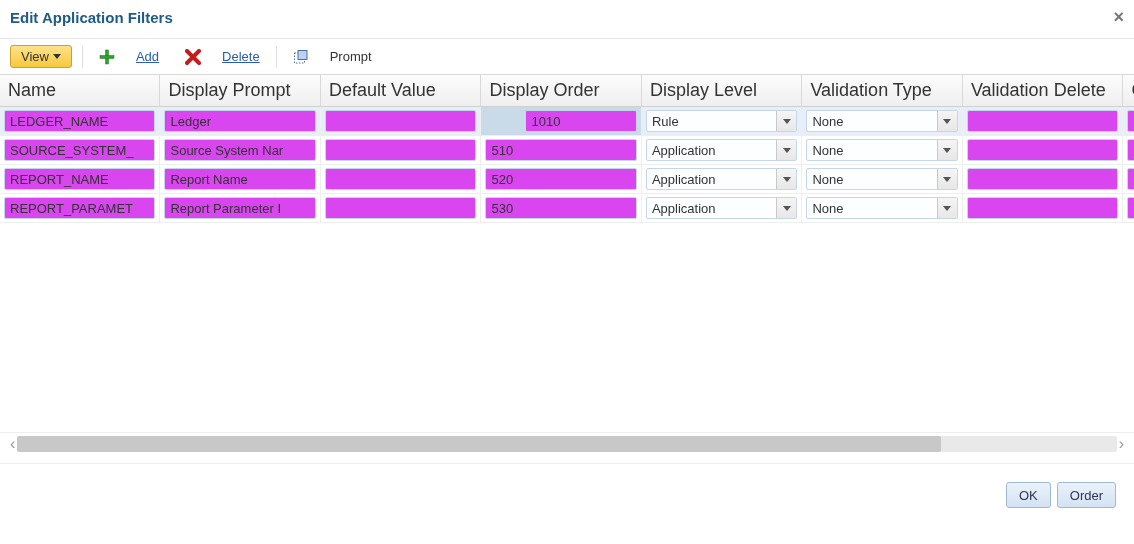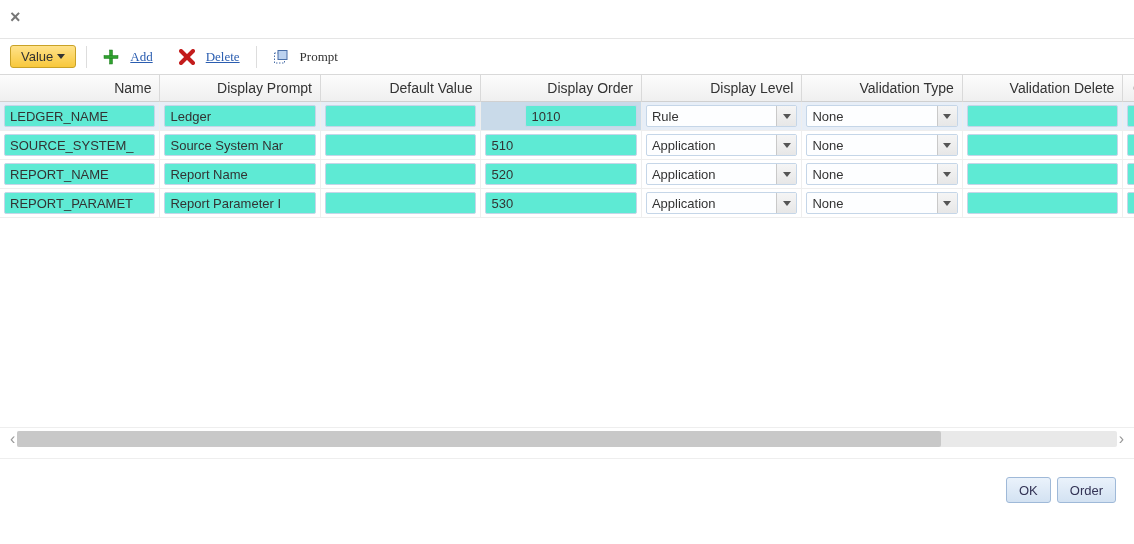--- a/index.html
+++ b/index.html
@@ -51,26 +51,25 @@
     border-right: 4px solid transparent;
     border-top: 5px solid #333;
   }
   .toolbar-sep {
     width: 1px; height: 22px;
     background: #ddd;
     margin: 0 6px;
   }
   .tb-item {
     display: inline-flex;
-    align-items: flex-end;
-    gap: 11px;
+    align-items: flex-start;
+    gap: 21px;
     padding: 2px 6px;
     cursor: pointer;
     color: #333;
-    font-family: Liberation Serif, serif;
   }
   .tb-item.link span.lbl {
     color: #2a5db0;
     text-decoration: underline;
   }
   .tb-item.detach span.lbl {
     color: #333;
     text-decoration: none;
   }
   svg.icon { display: block; }
@@ -83,23 +82,23 @@
     width: 100%;
   }
   table.grid {
     border-collapse: separate;
     border-spacing: 0;
     width: 1160px;
     table-layout: fixed;
   }
   table.grid th {
     background: linear-gradient(#fcfcfc, #efefef);
-    text-align: right;
+    text-align: left;
     font-weight: normal;
-    font-size: 14px;
+    font-size: 18px;
     color: #333;
     padding: 5px 8px;
     border-right: 1px solid #d9d9d9;
     border-bottom: 1px solid #d0d0d0;
     white-space: nowrap;
     overflow: hidden;
   }
   table.grid td {
     padding: 3px 4px;
     border-right: 1px solid #eee;
@@ -107,21 +106,21 @@
     background: #fff;
     vertical-align: middle;
   }
   tr.selected td { background: #e7eef7; }
   tr.selected td.cell-order { background: #c9dae9; padding-left: 44px; }
   .cell-input {
     width: 100%;
     height: 22px;
     border: 1px solid #c5d6e8;
     border-radius: 2px;
-    background: #5eead4;
+    background: #d946ef;
     padding: 2px 5px;
     font-size: 13px;
     color: #333;
     font-family: inherit;
     white-space: nowrap;
     overflow: hidden;
     text-overflow: clip;
   }
   .cell-select {
     display: flex;
@@ -206,26 +205,27 @@
     background: linear-gradient(#eaf2fb, #d3e2f2);
     color: #335;
     font-size: 13px;
     cursor: pointer;
   }
 </style>
 </head>
 <body>
 
 <div class="dialog-title">
+  <span>Edit Application Filters</span>
   <span class="close-x">×</span>
 </div>
 
 <div class="toolbar">
   <div class="view-btn">
-    <span>Value</span>
+    <span>View</span>
     <span class="caret"></span>
   </div>
   <div class="toolbar-sep"></div>
 
   <div class="tb-item link">
     <svg class="icon" width="16" height="16" viewBox="0 0 16 16">
       <rect x="6.5" y="1" width="3" height="14" fill="#2fa12f" stroke="#1c7a1c" stroke-width="0.5"></rect>
       <rect x="1" y="6.5" width="14" height="3" fill="#2fa12f" stroke="#1c7a1c" stroke-width="0.5"></rect>
     </svg>
     <span class="lbl">Add</span>

